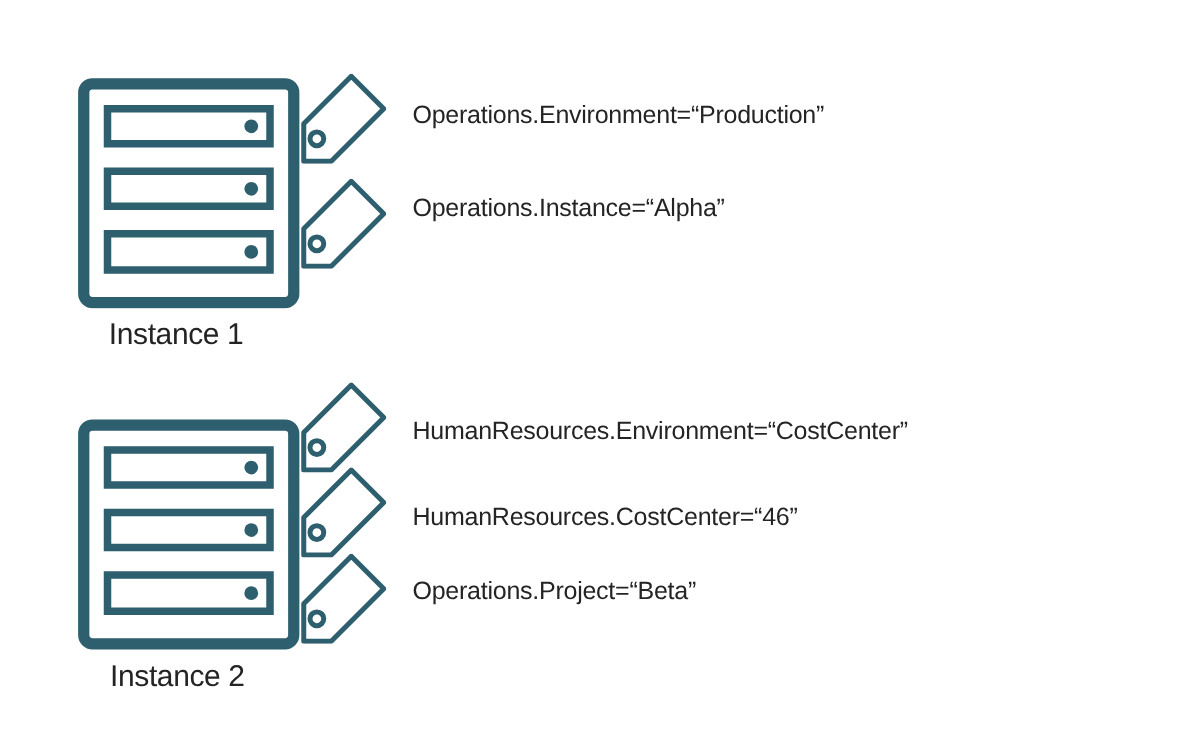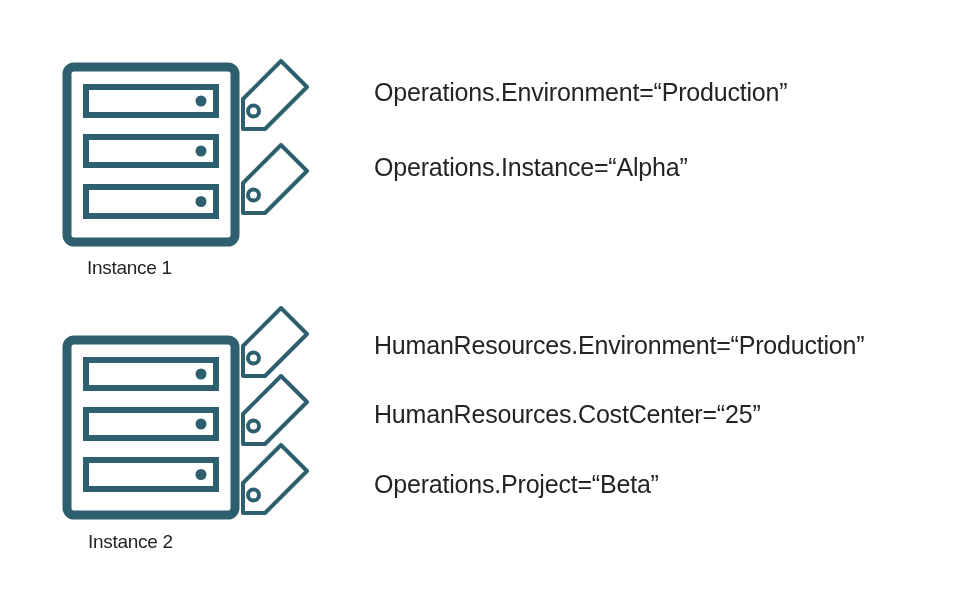--- a/index.html
+++ b/index.html
@@ -12,29 +12,28 @@
     position:relative;
     width:954px;height:593px;
     background:var(--bg);
     font-family:"Liberation Sans", sans-serif;
     overflow:hidden;
   }
   .server-svg{position:absolute;left:62px;width:178px;height:185px;}
   .tag-svg{position:absolute;left:237px;width:72px;height:72px;}
   .tag-text{
     position:absolute;left:330px;
-    font-size:25px;line-height:30px;
+    font-size:20px;line-height:30px;
     color:var(--text);
     letter-spacing:-0.2px;
     white-space:nowrap;
-    margin-left:44px;
   }
   .instance-label{
     position:absolute;
-    font-size:19px;line-height:32px;
+    font-size:24px;line-height:32px;
     color:var(--text);
     letter-spacing:-0.3px;
     white-space:nowrap;
   }
   
   .stroke-thick{fill:#ffffff;stroke:var(--outline);stroke-width:9;}
   .stroke-slot{fill:#ffffff;stroke:var(--outline);stroke-width:6;}
   .dot{fill:var(--outline);stroke:none;}
   .tag-body{fill:#ffffff;stroke:var(--outline);stroke-width:4;stroke-linejoin:round;}
   .tag-hole{fill:#ffffff;stroke:var(--outline);stroke-width:4;}
@@ -81,26 +80,26 @@
 
   <div>
     <svg class="server-svg" style="top:335px">
       <use href="#sym-server"></use>
     </svg>
     <div class="instance-label" style="left:88px;top:526px">Instance 2</div>
 
     <svg class="tag-svg" style="top:306px">
       <use href="#sym-tag"></use>
     </svg>
-    <div class="tag-text" style="top:330px">HumanResources.Environment=“Production”</div>
+    <div class="tag-text" style="top:330px">HumanResources.Environment=“CostCenter”</div>
 
     <svg class="tag-svg" style="top:374px">
       <use href="#sym-tag"></use>
     </svg>
-    <div class="tag-text" style="top:399px">HumanResources.CostCenter=“25”</div>
+    <div class="tag-text" style="top:399px">HumanResources.CostCenter=“46”</div>
 
     <svg class="tag-svg" style="top:443px">
       <use href="#sym-tag"></use>
     </svg>
-    <div class="tag-text" style="top:469px">Operations.Project=“Beta”</div>
+    <div class="tag-text" style="top:458px">Operations.Project=“Beta”</div>
   </div>
 
 </div>
 
 </body></html>

